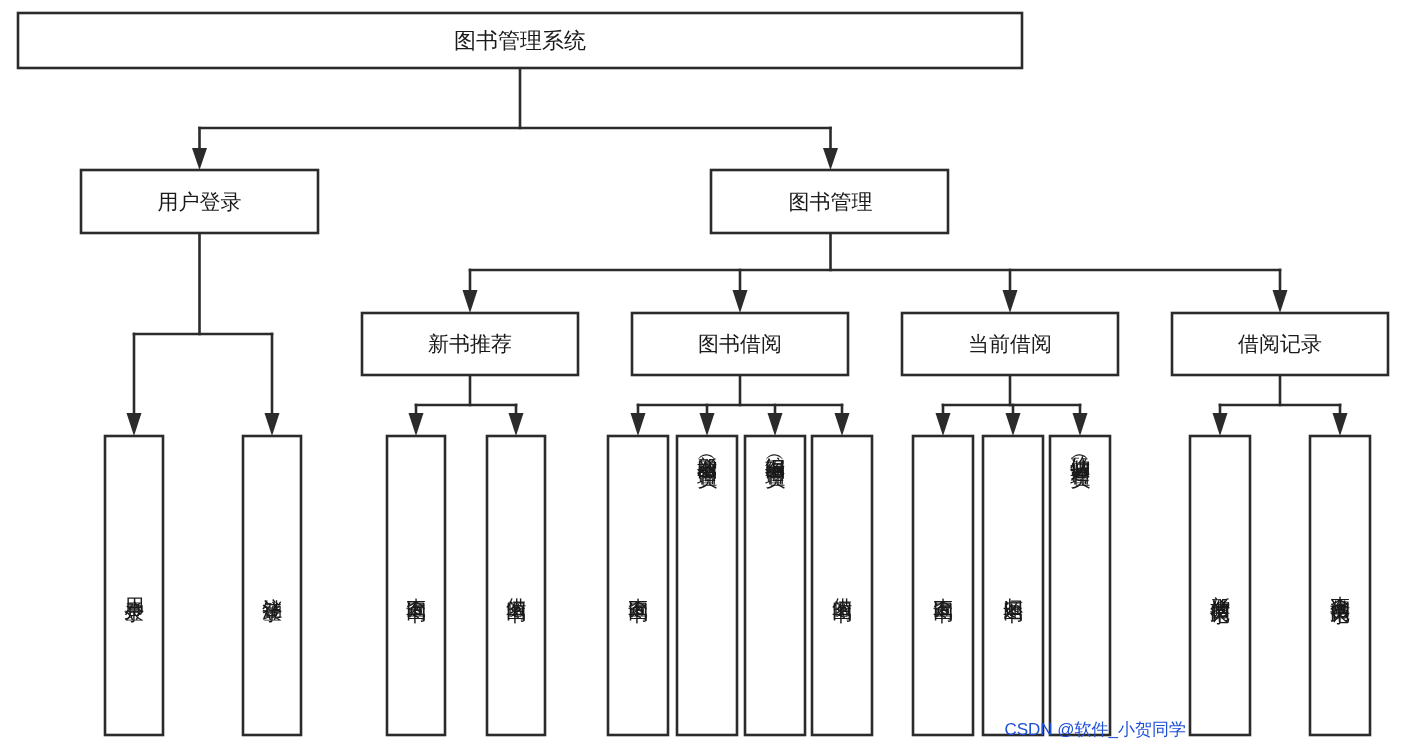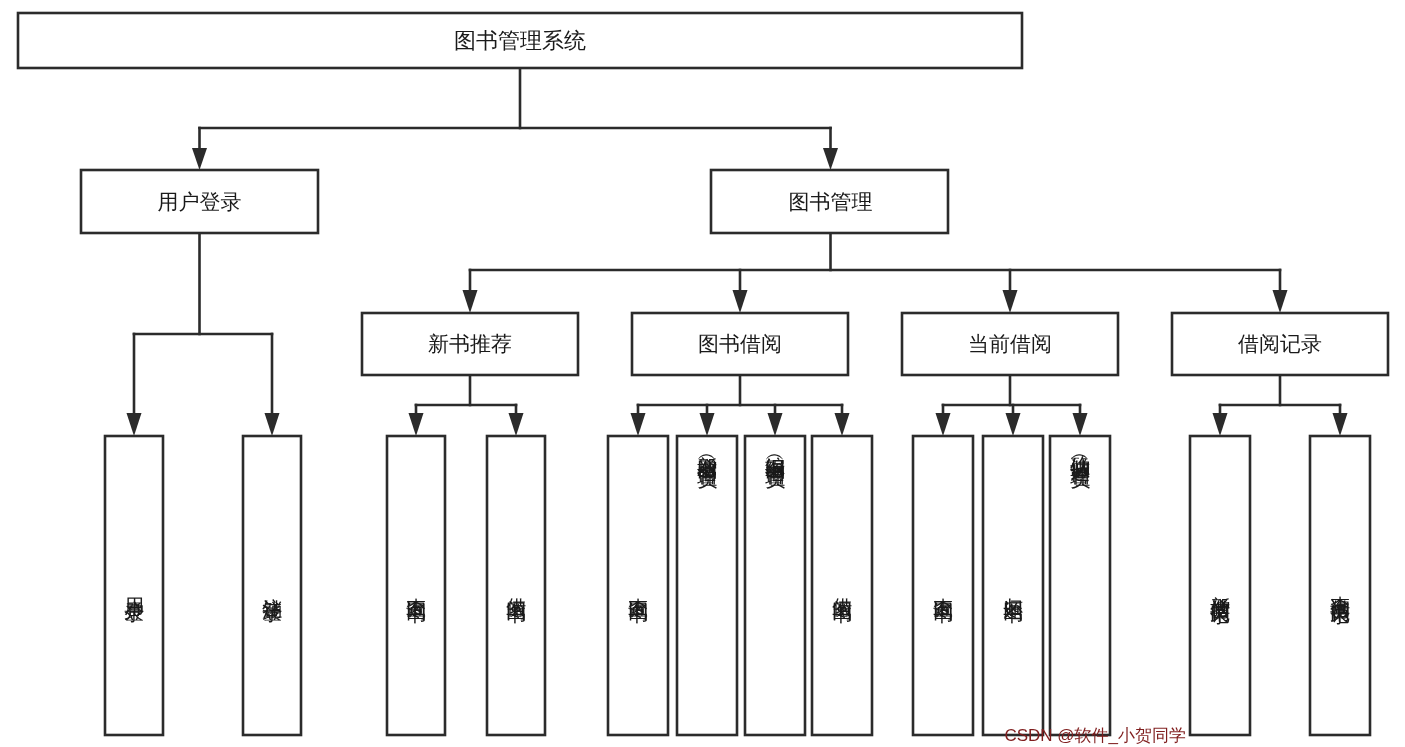--- a/index.html
+++ b/index.html
@@ -59,24 +59,24 @@
     font-size: 20px;
     line-height: 1.18;
     letter-spacing: 2px;
     color: #1a1a1a;
     white-space: nowrap;
     pointer-events: none;
   }
   .watermark {
     position: absolute;
     right: 8px;
-    bottom: 0;
+    bottom: 6px;
     font-family: "Liberation Sans", "DejaVu Sans", sans-serif;
     font-size: 17px;
-    color: #7f1d1d;
+    color: #1d4ed8;
     white-space: nowrap;
   }
 </style>
 </head>
 <body>
 
 <div id="diagram-root">
 
   <svg id="tree-svg" viewBox="0 0 1405 747">
 

